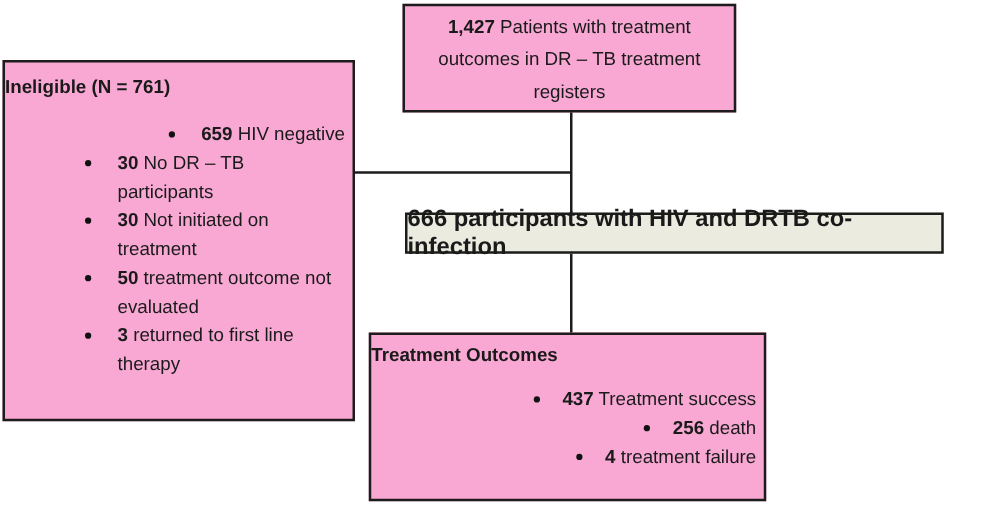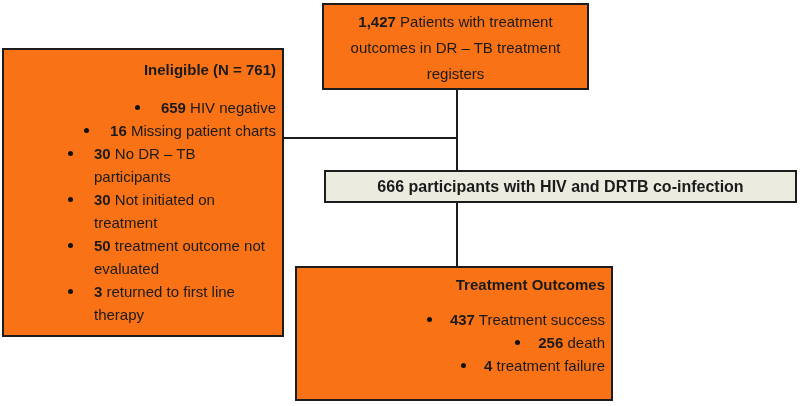--- a/index.html
+++ b/index.html
@@ -13,21 +13,21 @@
     position: relative;
     width: 800px;
     height: 406px;
     background: #ffffff;
     overflow: hidden;
   }
   .box {
     position: absolute;
     box-sizing: border-box;
     border: 2px solid #1c1c1c;
-    background: #f97316;
+    background: #f9a8d4;
     font-size: 15px;
   }
   
   .top-box {
     left: 322px;
     top: 3px;
     width: 267px;
     height: 87px;
     text-align: center;
     padding: 4px 14px;
@@ -35,21 +35,21 @@
   }
   
   .left-box {
     left: 2px;
     top: 48px;
     width: 282px;
     height: 289px;
     padding: 8px 6px 0 0;
   }
   .box-title {
-    text-align: right;
+    text-align: left;
     font-weight: 700;
     line-height: 23px;
   }
   .left-box .box-title { margin-bottom: 15px; }
   ul.flow-list {
     list-style: none;
     margin: 0;
     padding: 0;
   }
   .left-box ul.flow-list { padding-left: 34px; }
@@ -74,28 +74,28 @@
     border-radius: 50%;
     background: #111;
   }
   .li-text { display: inline-block; }
   .left-box .li-text { max-width: 182px; }
   b, .bold { font-weight: 700; }
   
   .cohort-box {
     left: 324px;
     top: 170px;
-    width: 473px;
+    width: 431px;
     height: 33px;
     background: #ecebe0;
     display: flex;
     align-items: center;
     justify-content: center;
     font-weight: 700;
-    font-size: 16px;
+    font-size: 19px;
   }
   
   .outcomes-box {
     left: 295px;
     top: 266px;
     width: 318px;
     height: 135px;
     padding: 5px 6px 0 0;
   }
   .outcomes-box .box-title { margin-bottom: 12px; }
@@ -128,24 +128,20 @@
 
   <div class="box left-box">
     <div class="box-title">Ineligible (N = 761)</div>
     <ul class="flow-list">
       <li>
         <span class="dot"></span>
         <span class="li-text"><b>659</b> <span>HIV negative</span></span>
       </li>
       <li>
         <span class="dot"></span>
-        <span class="li-text"><b>16</b> <span>Missing patient charts</span></span>
-      </li>
-      <li>
-        <span class="dot"></span>
         <span class="li-text"><b>30</b> <span>No DR – TB participants</span></span>
       </li>
       <li>
         <span class="dot"></span>
         <span class="li-text"><b>30</b> <span>Not initiated on treatment</span></span>
       </li>
       <li>
         <span class="dot"></span>
         <span class="li-text"><b>50</b> <span>treatment outcome not evaluated</span></span>
       </li>

